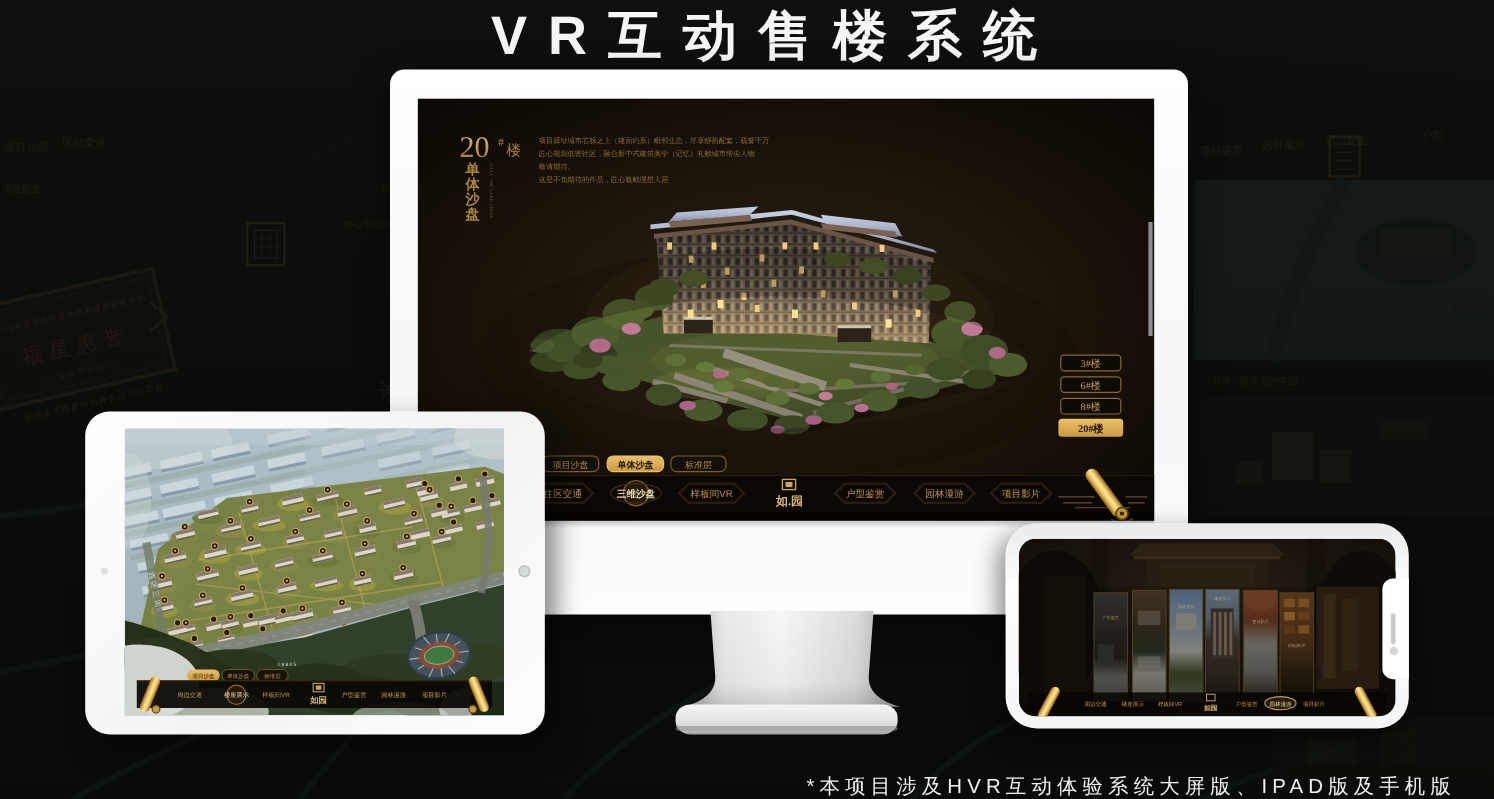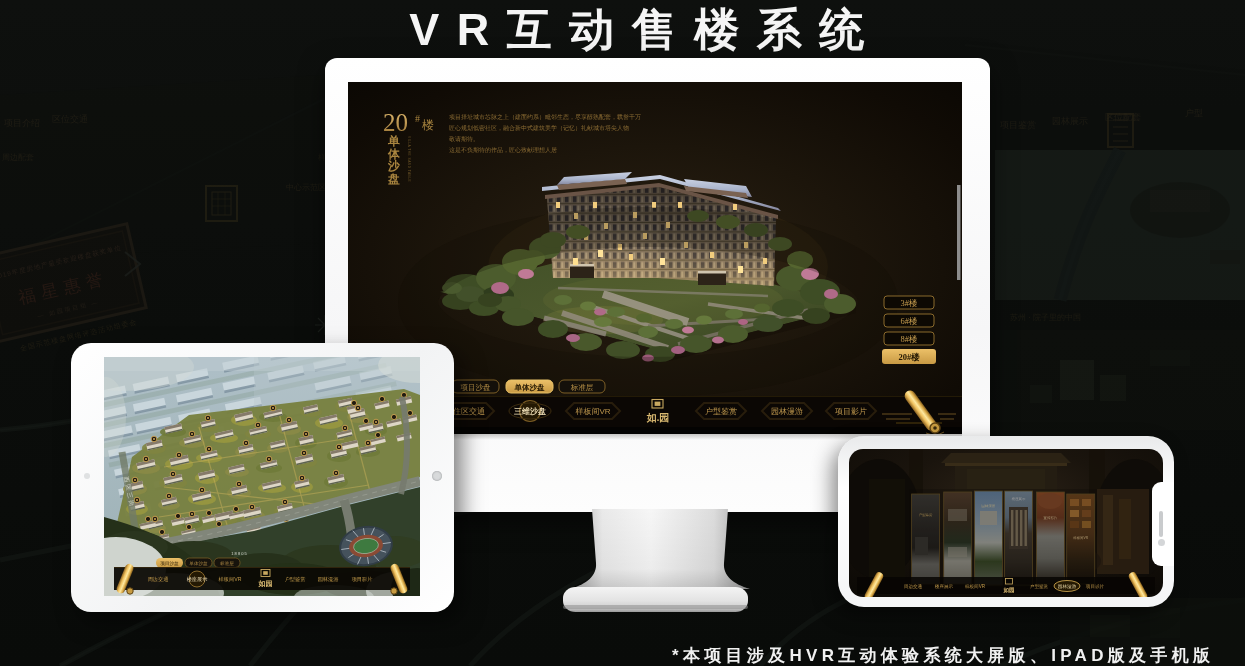--- a/index.html
+++ b/index.html
@@ -1240,13 +1240,13 @@
       </g>
 </g>
 </svg>
 
 <div class="abs" style="left:1152px;top:482px;width:22px;height:84px;background:#fff;border-radius:9px 0 0 9px;"></div>
 
 <div class="abs" style="left:1159px;top:511px;width:4px;height:26px;border-radius:2px;background:#c9cbcd;"></div>
 
 <div class="abs" style="left:1158px;top:539px;width:7px;height:7px;border-radius:50%;background:#d4d6d8;"></div>
 
-<div class="abs" style="left:672px;top:644px;color:#f0f0f0;font-size:17px;letter-spacing:4.3px;font-weight:bold;">*本项目涉及HVR互动体验系统大屏版、IPAD版及手机版</div>
+<div class="abs" style="left:672px;top:644px;color:#f0f0f0;font-size:17px;letter-spacing:4.3px;">*本项目涉及HVR互动体验系统大屏版、IPAD版及手机版</div>
 
 </body></html>

